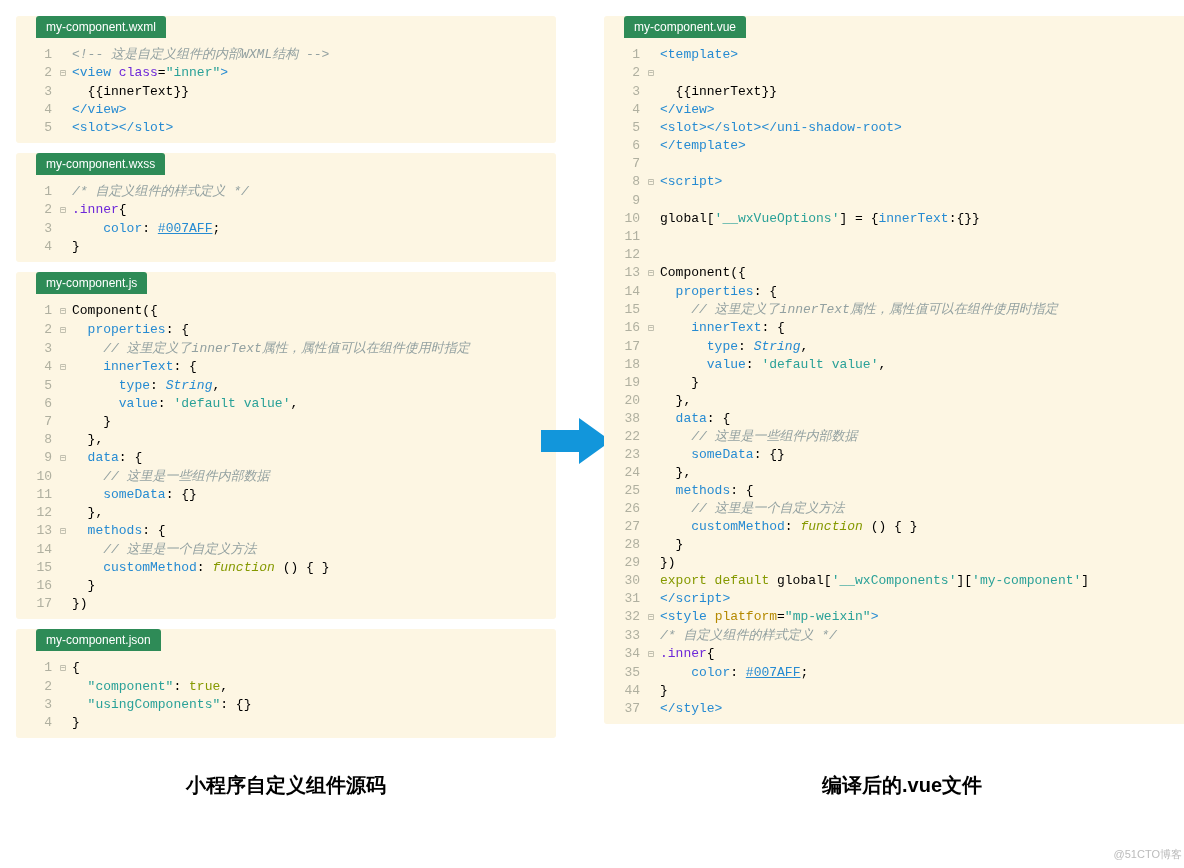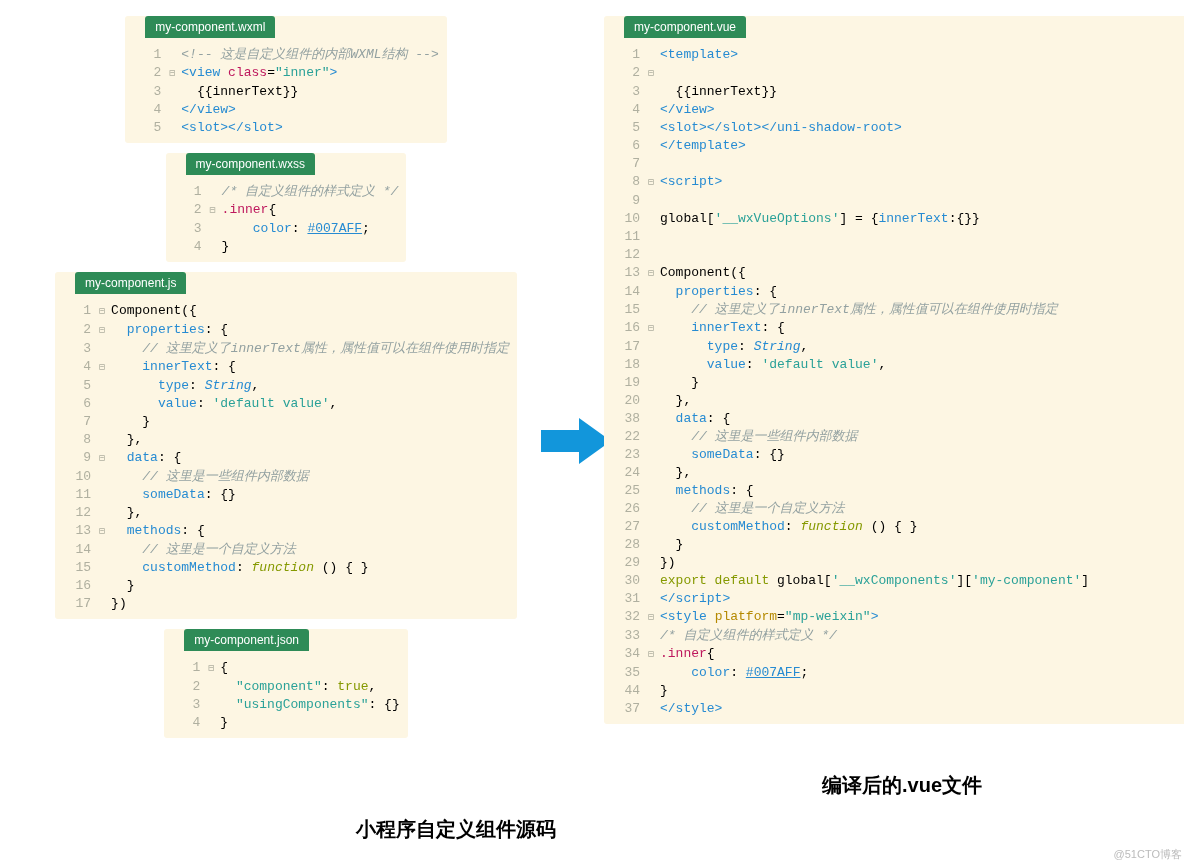--- a/index.html
+++ b/index.html
@@ -9,21 +9,21 @@
     font-family: "Consolas", "Monaco", "Courier New", monospace;
     font-size: 13px;
   }
   .container {
     display: flex;
     position: relative;
     width: 1184px;
     box-sizing: border-box;
   }
   .col { display: flex; flex-direction: column; }
-  .left { width: 540px; align-items: center; }
+  .left { width: 540px; }
   .right { width: 596px; margin-left: 48px; }
   .panel {
     background: #fdf6e3;
     border-radius: 3px;
     margin-bottom: 10px;
     position: relative;
     padding: 8px 0 6px 0;
   }
   .tab {
     background: #2e8b57;
@@ -57,21 +57,21 @@
     color: #b0b0a0;
     flex-shrink: 0;
     font-size: 10px;
     user-select: none;
   }
   .c-comment { color: #93a1a1; font-style: italic; }
   .c-tag { color: #268bd2; }
   .c-attr { color: #b58900; }
   .c-str { color: #2aa198; }
   .c-keyword { color: #859900; }
-  .c-class { color: #be185d; margin-top: 48px; }
+  .c-class { color: #6d28d9; margin-top: 48px; }
   .c-prop { color: #268bd2; }
   .c-type { color: #268bd2; font-style: italic; }
   .c-link { color: #268bd2; text-decoration: underline; }
   .c-func { font-style: italic; }
   .arrow {
     position: absolute;
     left: 525px;
     top: 400px;
     width: 70px;
     height: 50px;
@@ -79,21 +79,21 @@
   .arrow svg { width: 100%; height: 100%; }
   .captions {
     display: flex;
     width: 1184px;
     margin-top: 24px;
     font-family: -apple-system, "PingFang SC", sans-serif;
     font-weight: 700;
     font-size: 20px;
     color: #000;
   }
-  .caption-left { width: 540px; text-align: right; margin-top: 44px; }
+  .caption-left { width: 540px; text-align: center; }
   .caption-right { width: 596px; margin-left: 48px; text-align: center; }
   .watermark {
     position: fixed;
     bottom: 6px;
     right: 2px;
     color: #bbb;
     font-family: -apple-system, Arial, sans-serif;
     font-size: 11px;
   }
 </style>

